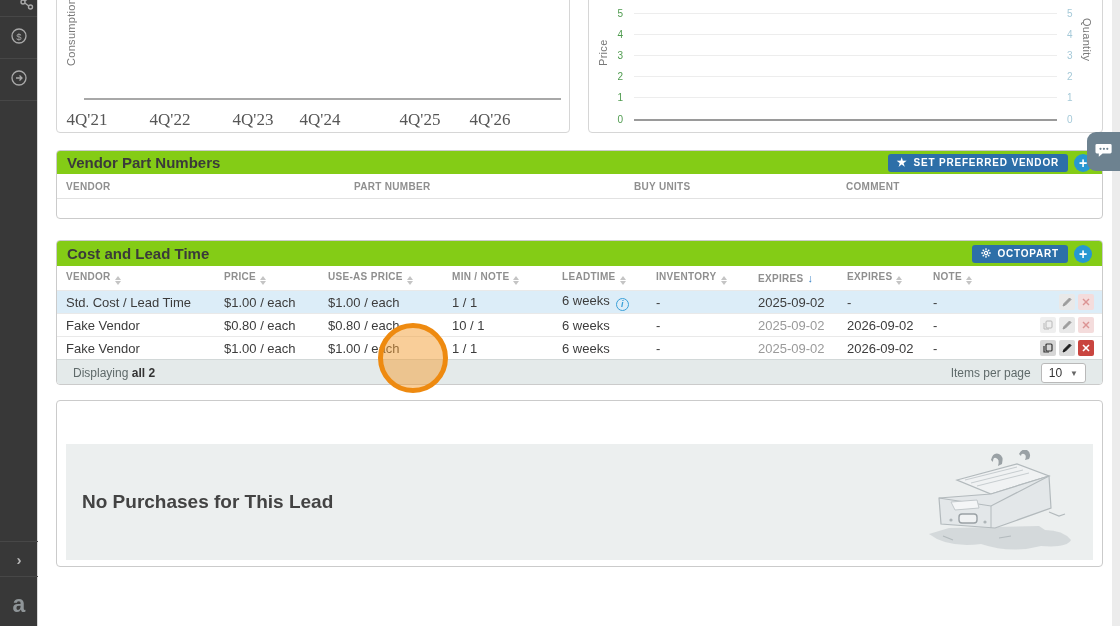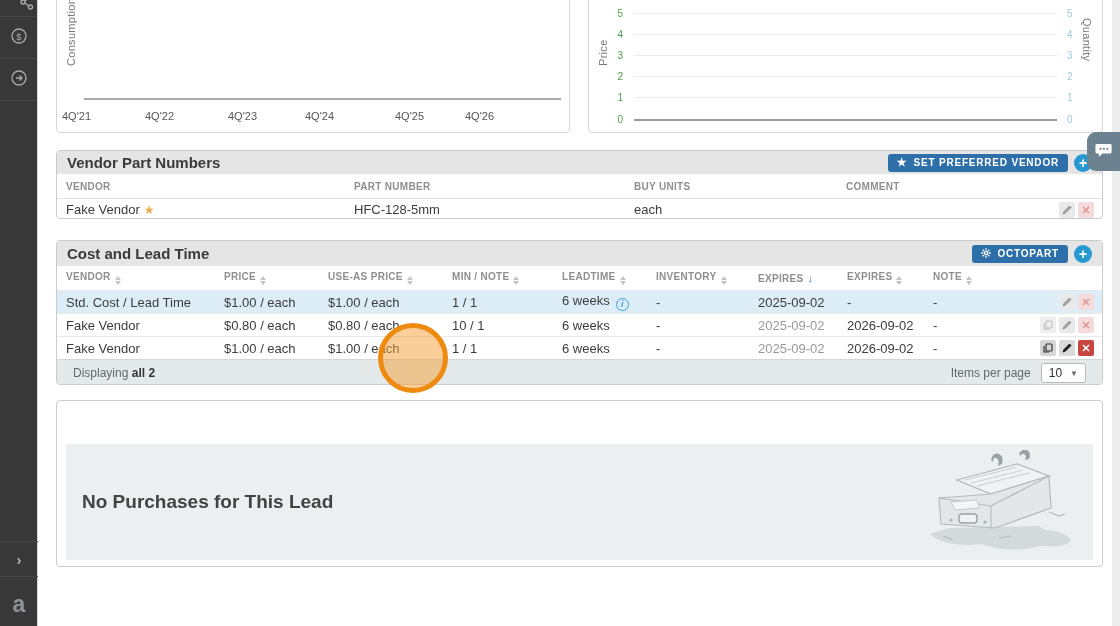--- a/index.html
+++ b/index.html
@@ -15,30 +15,30 @@
   .sb-mid { height:42px; }
   #sb-chevron { position:absolute; left:0; top:541px; width:38px; height:36px; border-top:1px solid #474747; border-bottom:1px solid #474747; display:flex; align-items:center; justify-content:center; color:#b5b5b5; font-size:15px; font-weight:bold; cursor:pointer; }
   #sb-logo { position:absolute; left:0; top:582px; width:38px; height:44px; display:flex; align-items:center; justify-content:center; color:#8f9598; font-size:23px; font-weight:bold; }
 
   
   .panel { position:absolute; background:#fff; border:1px solid #d6d6d6; border-radius:4px; }
   #chart-left  { left:56px;  top:-9px; width:514px; height:142px; }
   #chart-right { left:588px; top:-9px; width:515px; height:142px; }
   .vlabel-up   { writing-mode:vertical-rl; transform:rotate(180deg); font-size:11px; color:#787878; letter-spacing:.3px; }
   .vlabel-down { writing-mode:vertical-rl; font-size:11px; color:#787878; letter-spacing:.3px; }
-  .xlabel { position:absolute; width:50px; font-size:11px; color:#565656; top:118px; }
+  .xlabel { position:absolute; width:50px; text-align:center; font-size:17px; color:#565656; top:118px;font-family:Liberation Serif, serif; }
   .gline  { position:absolute; left:45px; right:45px; height:1px; background:#ededed; }
   .gzero  { position:absolute; left:45px; right:45px; height:2px; background:#9a9a9a; }
   .tick   { position:absolute; width:18px; font-size:10px; line-height:10px; }
   .tickL  { left:16px; text-align:right; color:#4f9b4f; }
   .tickR  { left:478px; text-align:left; color:#a5c9d8; }
 
   
   .sec { position:absolute; left:56px; width:1047px; background:#fff; border:1px solid #cbcbcb; border-radius:4px; overflow:hidden; }
-  .sec-head { display:flex; align-items:center; justify-content:space-between; background:#e5e5e5; padding:0 10px; }
+  .sec-head { display:flex; align-items:center; justify-content:space-between; background:#84cc16; padding:0 10px; }
   .sec-title { font-size:15px; font-weight:bold; color:#3a3a3a; }
   .btn-blue { display:inline-flex; align-items:center; gap:6px; background:#2d6fa8; color:#fff; font-size:10px; font-weight:bold; letter-spacing:.8px; padding:0 9px; height:18px; border-radius:3px; cursor:pointer; }
   .btn-plus { width:18px; height:18px; border-radius:50%; background:#2798d2; color:#fff; font-size:14px; font-weight:bold; display:inline-flex; align-items:center; justify-content:center; margin-left:6px; cursor:pointer; line-height:0; }
   .colhead { font-size:10px; font-weight:bold; color:#8f8f8f; letter-spacing:.3px; display:flex; align-items:center; }
   .sort { display:inline-flex; flex-direction:column; gap:1px; margin-left:4px; }
   .sort i { width:0; height:0; border-left:3px solid transparent; border-right:3px solid transparent; }
   .sort .u { border-bottom:4px solid #c4c4c4; }
   .sort .d { border-top:4px solid #c4c4c4; }
   .sorted-arrow { color:#3d85c6; font-weight:bold; font-size:11px; margin-left:4px; }
 
@@ -123,21 +123,21 @@
   <div id="sb-chevron">›</div>
   <div id="sb-logo">a</div>
 </div>
 
 <div class="panel" id="chart-left">
   <div class="abs vlabel-up" style="left:8px; top:12px; height:62px;">Consumption</div>
   <div class="abs" style="left:27px; right:8px; top:106px; height:2px; background:#a8a8a8;"></div>
   <span class="xlabel" style="left:5px;">4Q'21</span>
   <span class="xlabel" style="left:88px;">4Q'22</span>
   <span class="xlabel" style="left:171px;">4Q'23</span>
-  <span class="xlabel" style="left:248px;">4Q'24</span>
+  <span class="xlabel" style="left:238px;">4Q'24</span>
   <span class="xlabel" style="left:338px;">4Q'25</span>
   <span class="xlabel" style="left:408px;">4Q'26</span>
 </div>
 
 <div class="panel" id="chart-right">
   <div class="abs vlabel-up" style="left:8px; top:26px; height:48px;">Price</div>
   <div class="abs vlabel-down" style="right:9px; top:26px; height:60px;">Quantity</div>
 
   <div class="gline" style="top:21px;"></div>
   <div class="gline" style="top:42px;"></div>
@@ -171,41 +171,20 @@
       </span>
       <span class="btn-plus">+</span>
     </span>
   </div>
   <div class="vpn-grid colhead" id="vpn-colrow">
     <span>VENDOR</span>
     <span>PART NUMBER</span>
     <span>BUY UNITS</span>
     <span>COMMENT</span>
     <span></span>
-  </div>
-  <div class="vpn-grid" id="vpn-row">
-    <span>
-      <span>Fake Vendor</span><span class="star">★</span>
-    </span>
-    <span>HFC-128-5mm</span>
-    <span>each</span>
-    <span></span>
-    <span class="acts">
-      <span class="act a-edit-f">
-        <svg width="10" height="10" viewBox="0 0 10 10">
-            <path d="M1 9 L2 6.5 L7.5 1 L9 2.5 L3.5 8 Z" stroke-width="1" fill="none"></path>
-          </svg>
-      </span>
-      <span class="act a-del-f">
-        <svg width="8" height="8" viewBox="0 0 8 8" stroke-width="1.4">
-            <line x1="1" y1="1" x2="7" y2="7"></line>
-            <line x1="7" y1="1" x2="1" y2="7"></line>
-          </svg>
-      </span>
-    </span>
   </div>
 </div>
 
 <div class="sec" id="clt">
   <div class="sec-head">
     <span class="sec-title">Cost and Lead Time</span>
     <span style="display:inline-flex; align-items:center;">
       <span class="btn-blue">
         <span>
           <svg width="10" height="10" viewBox="0 0 10 10" stroke="#fff" stroke-width="1.3" fill="none">

